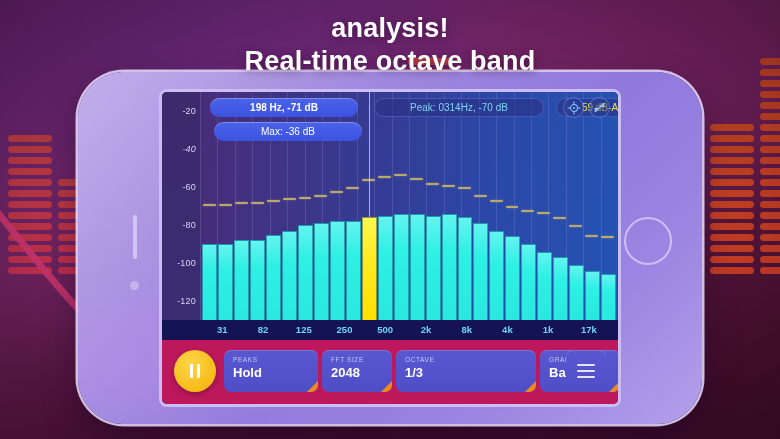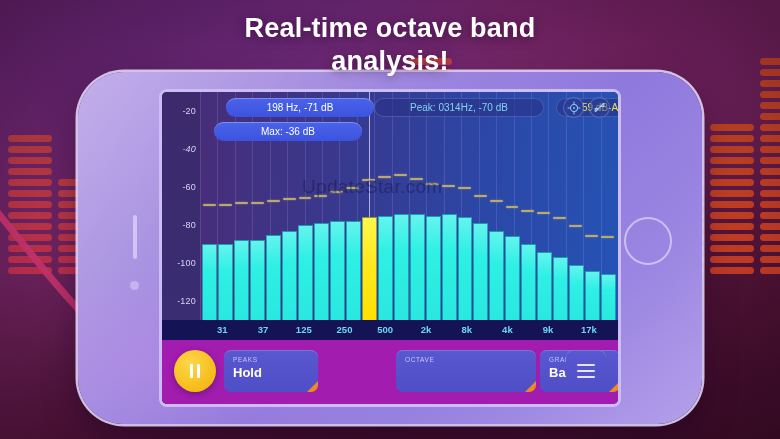--- a/index.html
+++ b/index.html
@@ -95,21 +95,21 @@
     position:absolute; top:5px; width:21px; height:21px; border-radius:50%;
     background:rgba(46,60,150,.5); border:1px solid rgba(125,160,235,.45);
     display:flex; align-items:center; justify-content:center; z-index:7;
   }
 
   
   .xaxis{ position:absolute; left:0; right:0; top:228px; height:20px; background:#141356; }
   .xlab{ position:absolute; top:4px; transform:translateX(-50%); color:#6fd6f2; font-size:9.5px;font-weight:bold; }
 
   
-  .controls{ position:absolute; left:0; right:0; top:248px; bottom:0; background:#a21caf; }
+  .controls{ position:absolute; left:0; right:0; top:248px; bottom:0; background:#be185d; }
   .playbtn{
     position:absolute; left:12px; top:10px; width:42px; height:42px; border-radius:50%;
     background:radial-gradient(circle at 38% 32%, #ffd64a, #f5bb18 70%, #e5aa0d 100%);
     display:flex; align-items:center; justify-content:center;
     box-shadow:0 2px 6px rgba(0,0,0,.3);
   }
   .playbtn span{ display:block; width:3.5px; height:14px; background:#fff; border-radius:1px; }
   .playbtn .gap{ width:3.5px; background:transparent; }
   .ctrl{
     position:absolute; top:10px; height:42px; border-radius:7px;
@@ -466,33 +466,32 @@
               <div class="peak" style="left: 321.462px; width: 12.9231px; top: 117.8px;"></div>
               <div class="peak" style="left: 337.385px; width: 12.9231px; top: 119.7px;"></div>
               <div class="peak" style="left: 353.308px; width: 12.9231px; top: 125.4px;"></div>
               <div class="peak" style="left: 369.231px; width: 12.9231px; top: 133px;"></div>
               <div class="peak" style="left: 385.154px; width: 12.9231px; top: 142.5px;"></div>
               <div class="peak" style="left: 401.077px; width: 12.9231px; top: 144.4px;"></div>
             </div>
           <div class="cursor" id="cursorline" style="left: 169.192px; top: 0px; height: 125.4px;"></div>
         </div>
 
-        <div class="watermark">UpdateStar.com</div>
 
         <div class="ylabels" id="ylabels">
             <div class="ylab" style="top: 19px;">-20</div>
             <div class="ylab" style="top: 57px; font-style: italic;">-40</div>
             <div class="ylab" style="top: 95px;">-60</div>
             <div class="ylab" style="top: 133px;">-80</div>
             <div class="ylab" style="top: 171px;">-100</div>
             <div class="ylab" style="top: 209px;">-120</div>
           </div>
 
         <div class="pillrow">
-          <div class="pill pill-blue" style="left:20px;  top:0;  width:148px;">198 Hz, -71 dB</div>
+          <div class="pill pill-blue" style="left:4px;  top:0;  width:148px;font-weight:bold;">198 Hz, -71 dB</div>
           <div class="pill pill-blue" style="left:8px;  top:24px; width:148px;">Max: -36 dB</div>
           <div class="pill pill-dim" style="left:168px; top:0;  width:170px;">Peak: 0314Hz, -70 dB</div>
           <div class="pill pill-dim amber" style="left:350px; top:0; width:88px;">59 dB-A</div>
         </div>
 
         <div class="iconbtn" style="right:34px;">
           <svg width="14" height="14" viewBox="0 0 24 24" fill="none" stroke="#86c8f2" stroke-width="1.8">
             <circle cx="12" cy="12" r="6"></circle>
               <line x1="12" y1="1" x2="12" y2="6"></line>
             <line x1="12" y1="18" x2="12" y2="23"></line>
@@ -506,64 +505,70 @@
             <polyline points="20,4 20,10 14,10"></polyline>
               <line x1="20" y1="4" x2="12" y2="12"></line>
             <polyline points="4,20 4,14 10,14"></polyline>
               <line x1="4" y1="20" x2="12" y2="12"></line>
           </svg>
         </div>
       </div>
 
       <div class="xaxis" id="xaxis">
           <div class="xlab" style="left: 60.3607px;">31</div>
-          <div class="xlab" style="left: 101.082px;">37</div>
+          <div class="xlab" style="left: 101.082px;">82</div>
           <div class="xlab" style="left: 141.803px;">125</div>
           <div class="xlab" style="left: 182.525px;">250</div>
           <div class="xlab" style="left: 223.246px;">500</div>
           <div class="xlab" style="left: 263.967px;">2k</div>
           <div class="xlab" style="left: 304.689px;">8k</div>
           <div class="xlab" style="left: 345.41px;">4k</div>
-          <div class="xlab" style="left: 386.131px;">9k</div>
+          <div class="xlab" style="left: 386.131px;">1k</div>
           <div class="xlab" style="left: 426.852px;">17k</div>
         </div>
 
       <div class="controls">
         <div class="playbtn">
           <span></span>
           <span class="gap"></span>
           <span></span>
         </div>
 
         <div class="ctrl" style="left:62px; width:94px;">
           <div class="cap">PEAKS</div>
           <div class="val">Hold</div>
           <div class="corner"></div>
         </div>
 
+        <div class="ctrl" style="left:160px; width:70px;">
+          <div class="cap">FFT SIZE</div>
+          <div class="val">2048</div>
+          <div class="corner"></div>
+        </div>
 
         <div class="ctrl" style="left:234px; width:140px;">
           <div class="cap">OCTAVE</div>
+          <div class="val">1/3</div>
           <div class="corner"></div>
         </div>
 
         <div class="ctrl" style="left:378px; width:80px;">
           <div class="cap">GRAPH</div>
           <div class="val">Bars</div>
           <div class="corner"></div>
         </div>
 
         <div class="menubtn">
           <i></i>
           <i></i>
           <i></i>
         </div>
       </div>
 
     </div>
   </div>
 
   <div class="title">
+    <div>analysis!</div>
     <div>Real-time octave band</div>
-    <div>analysis!</div>
   </div>
 
 </div>
 
 </body></html>

